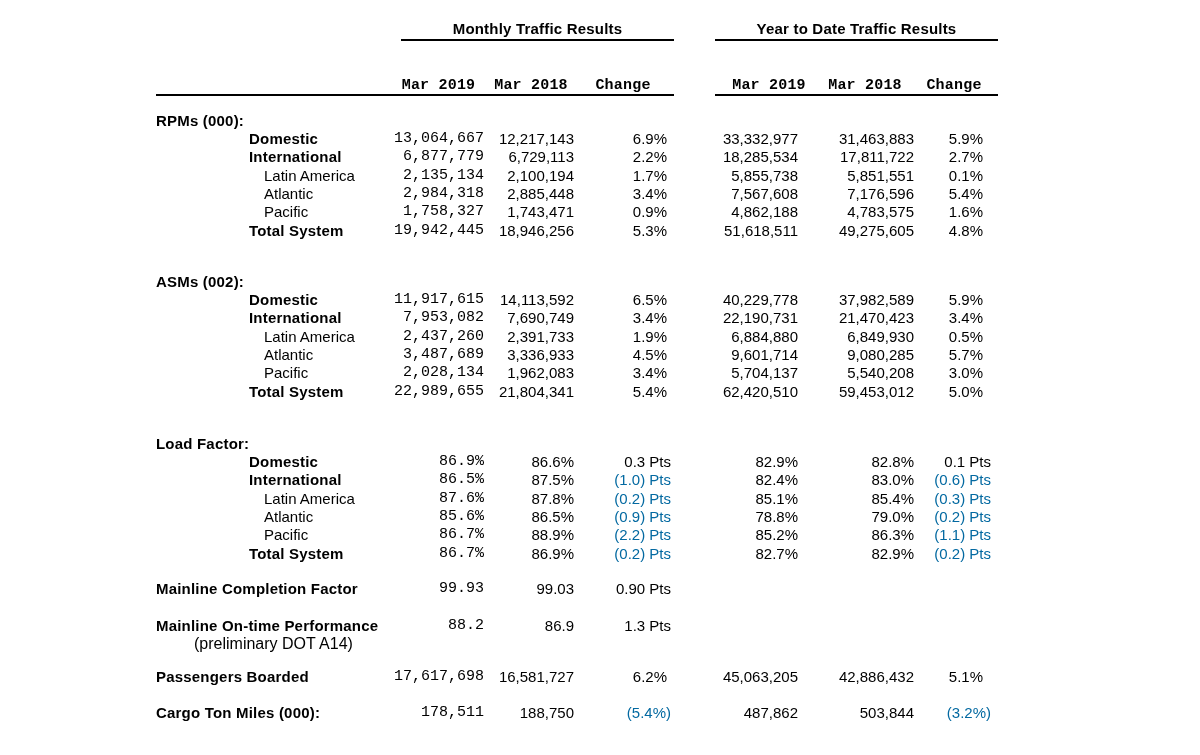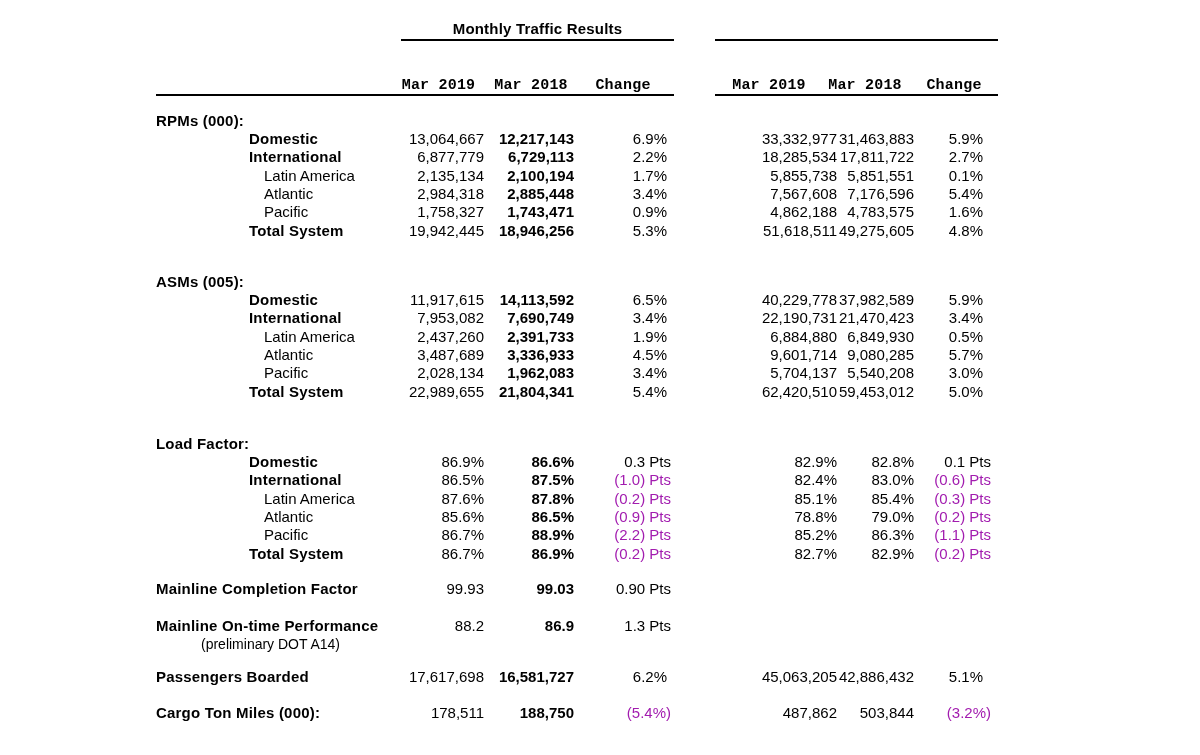--- a/index.html
+++ b/index.html
@@ -41,41 +41,42 @@
   .h-y2{left:778px;width:102px;}
   .h-y3{left:876px;width:84px;}
   .hul{border-bottom:1.5px solid #000;padding:0 2px 1px 2px;font-family:Liberation Mono, monospace;}
 
   
   .trow{position:absolute;left:120px;width:842px;height:19px;line-height:19px;}
   .cell{position:absolute;top:0;height:19px;white-space:nowrap;}
   .c-label{left:0;width:235px;text-align:left;}
   .c-label.lvl1{padding-left:93px;}
   .c-label.lvl2{padding-left:108px;}
-  .c-m1{left:235px;width:95px;text-align:right;padding-right:2px;box-sizing:border-box;}
-  .c-m2{left:330px;width:90px;text-align:right;padding-right:2px;box-sizing:border-box;font-weight:bold;}
+  .c-m1{left:235px;width:95px;text-align:right;padding-right:2px;box-sizing:border-box;font-family:Liberation Mono, monospace;}
+  .c-m2{left:330px;width:90px;text-align:right;padding-right:2px;box-sizing:border-box;}
   .c-m3{left:420px;width:97px;text-align:right;padding-right:2px;box-sizing:border-box;}
-  .c-y1{left:592px;width:90px;text-align:right;padding-right:1px;box-sizing:border-box;}
+  .c-y1{left:553px;width:90px;text-align:right;padding-right:1px;box-sizing:border-box;}
   .c-y2{left:658px;width:102px;text-align:right;padding-right:2px;box-sizing:border-box;}
   .c-y3{left:760px;width:76px;text-align:right;padding-right:1px;box-sizing:border-box;}
   .c-m3.pctpad{padding-right:6px;}
   .c-y3.pctpad{padding-right:9px;}
   .bold{font-weight:bold;letter-spacing:.2px;}
-  .neg{color:#a21caf;}
+  .neg{color:#0369a1;}
   .sublabel{
-    position:absolute;left:165px;height:16px;line-height:16px;
-    font-size:14px;white-space:nowrap;
+    position:absolute;left:158px;height:16px;line-height:16px;
+    font-size:16px;white-space:nowrap;
   }
 </style>
 </head>
 <body>
 
 <div class="sheet">
 
   <div class="group-title gt-monthly">Monthly Traffic Results</div>
+  <div class="group-title gt-ytd">Year to Date Traffic Results</div>
   <div class="rule title-rule-monthly"></div>
   <div class="rule title-rule-ytd"></div>
 
   <div class="hcell h-m1"><span class="hul">Mar 2019</span></div>
   <div class="hcell h-m2"><span class="hul">Mar 2018</span></div>
   <div class="hcell h-m3"><span class="hul">Change</span></div>
   <div class="hcell h-y1"><span class="hul">Mar 2019</span></div>
   <div class="hcell h-y2"><span class="hul">Mar 2018</span></div>
   <div class="hcell h-y3"><span class="hul">Change</span></div>
 
@@ -134,21 +135,21 @@
       <div class="trow" style="top: 220.5px;">
         <span class="cell c-label lvl1 bold">Total System</span>
         <span class="cell c-m1">19,942,445</span>
         <span class="cell c-m2">18,946,256</span>
         <span class="cell c-m3 pctpad">5.3%</span>
         <span class="cell c-y1">51,618,511</span>
         <span class="cell c-y2">49,275,605</span>
         <span class="cell c-y3 pctpad">4.8%</span>
       </div>
       <div class="trow" style="top: 272px;">
-        <span class="cell c-label bold">ASMs (005):</span>
+        <span class="cell c-label bold">ASMs (002):</span>
       </div>
       <div class="trow" style="top: 290px;">
         <span class="cell c-label lvl1 bold">Domestic</span>
         <span class="cell c-m1">11,917,615</span>
         <span class="cell c-m2">14,113,592</span>
         <span class="cell c-m3 pctpad">6.5%</span>
         <span class="cell c-y1">40,229,778</span>
         <span class="cell c-y2">37,982,589</span>
         <span class="cell c-y3 pctpad">5.9%</span>
       </div>

